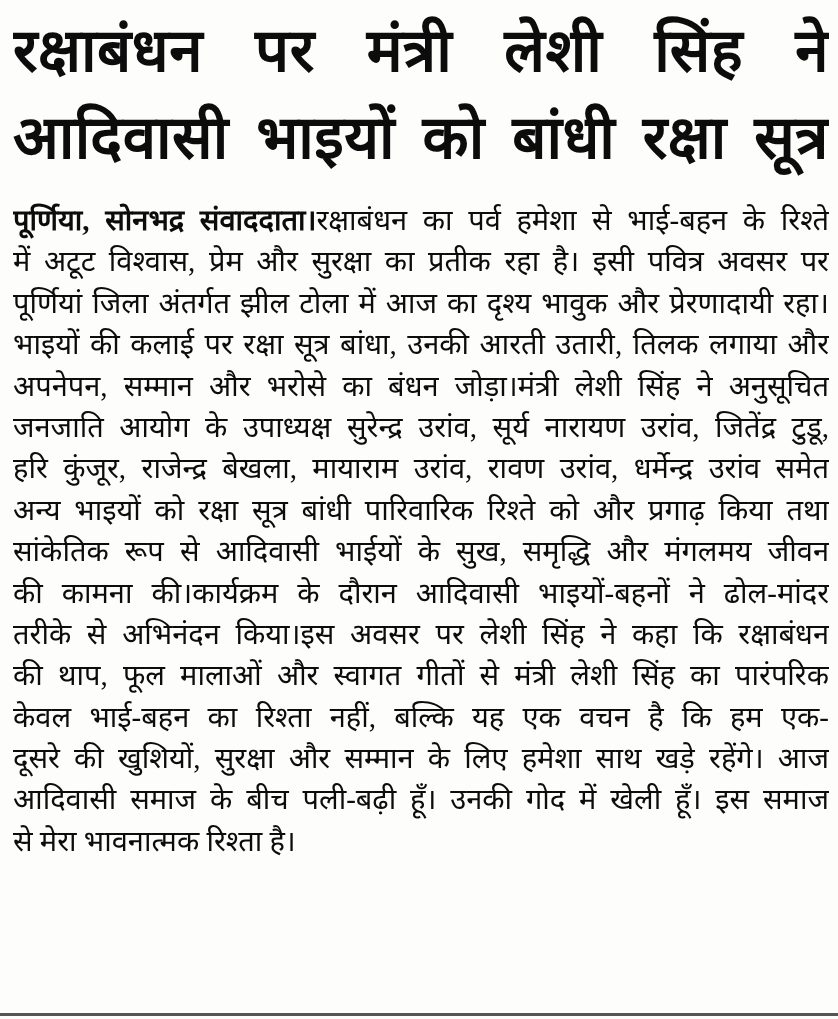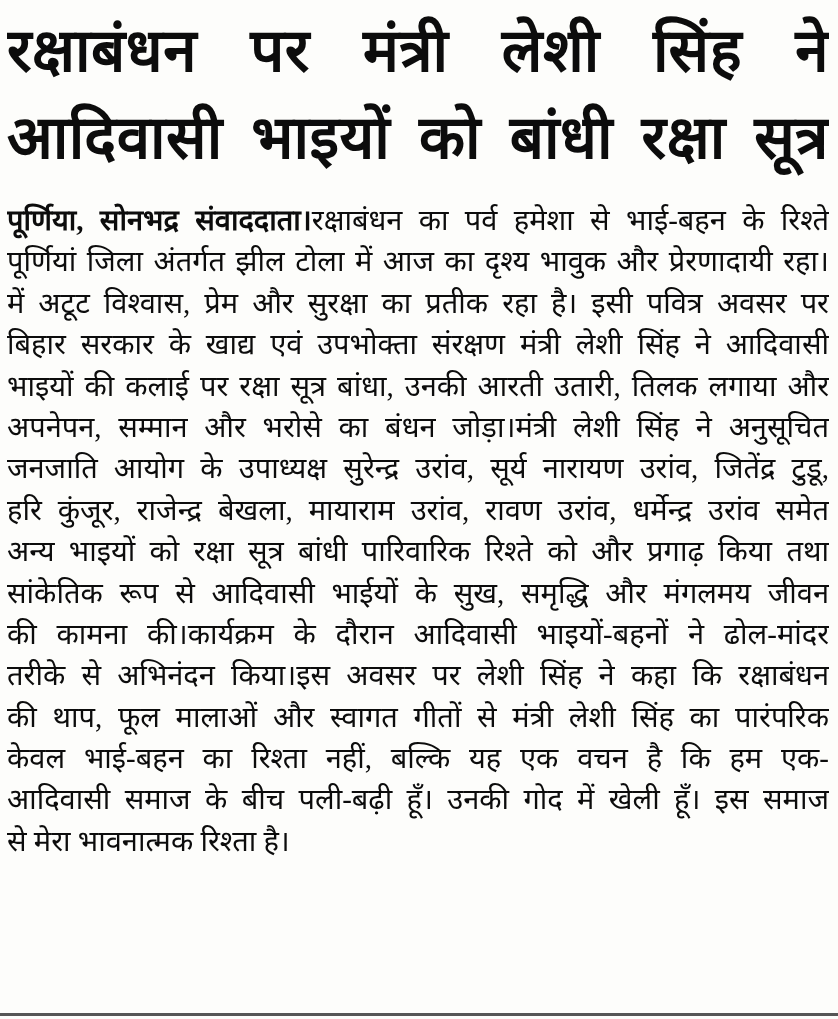--- a/index.html
+++ b/index.html
@@ -8,21 +8,21 @@
     background: #ffffff;
   }
   .page {
     position: relative;
     width: 838px;
     height: 1019px;
     box-sizing: border-box;
     background: #fdfdfb;
     color: #0c0c0c;
     font-family: "Liberation Serif", "DejaVu Serif", serif;
-    padding: 8px 9px 0 7px;
+    padding: 8px 9px 0 13px;
     overflow: hidden;
   }
   .headline {
     font-weight: 900;
     font-size: 60px;
     line-height: 87px;
     letter-spacing: 0.5px;
   }
   .headline-line {
     text-align: justify;
@@ -66,32 +66,32 @@
   <div class="headline">
     <div class="headline-line">रक्षाबंधन पर मंत्री लेशी सिंह ने</div>
     <div class="headline-line">आदिवासी भाइयों को बांधी रक्षा सूत्र</div>
   </div>
 
   <div class="article-body">
     <div class="body-line">
       <span class="dateline">पूर्णिया, सोनभद्र संवाददाता।</span><span>रक्षाबंधन का पर्व हमेशा से भाई-बहन के रिश्ते</span>
     </div>
 
-  <div class="body-line">पूर्णियां जिला अंतर्गत झील टोला में आज का दृश्य भावुक और प्रेरणादायी रहा।</div>
-      <div class="body-line">में अटूट विश्वास, प्रेम और सुरक्षा का प्रतीक रहा है। इसी पवित्र अवसर पर</div>
-      <div class="body-line">बिहार सरकार के खाद्य एवं उपभोक्ता संरक्षण मंत्री लेशी सिंह ने आदिवासी</div>
+  <div class="body-line">में अटूट विश्वास, प्रेम और सुरक्षा का प्रतीक रहा है। इसी पवित्र अवसर पर</div>
+      <div class="body-line">पूर्णियां जिला अंतर्गत झील टोला में आज का दृश्य भावुक और प्रेरणादायी रहा।</div>
       <div class="body-line">भाइयों की कलाई पर रक्षा सूत्र बांधा, उनकी आरती उतारी, तिलक लगाया और</div>
       <div class="body-line">अपनेपन, सम्मान और भरोसे का बंधन जोड़ा।मंत्री लेशी सिंह ने अनुसूचित</div>
       <div class="body-line">जनजाति आयोग के उपाध्यक्ष सुरेन्द्र उरांव, सूर्य नारायण उरांव, जितेंद्र टुडू,</div>
       <div class="body-line">हरि कुंजूर, राजेन्द्र बेखला, मायाराम उरांव, रावण उरांव, धर्मेन्द्र उरांव समेत</div>
       <div class="body-line">अन्य भाइयों को रक्षा सूत्र बांधी पारिवारिक रिश्ते को और प्रगाढ़ किया तथा</div>
       <div class="body-line">सांकेतिक रूप से आदिवासी भाईयों के सुख, समृद्धि और मंगलमय जीवन</div>
       <div class="body-line">की कामना की।कार्यक्रम के दौरान आदिवासी भाइयों-बहनों ने ढोल-मांदर</div>
       <div class="body-line">तरीके से अभिनंदन किया।इस अवसर पर लेशी सिंह ने कहा कि रक्षाबंधन</div>
       <div class="body-line">की थाप, फूल मालाओं और स्वागत गीतों से मंत्री लेशी सिंह का पारंपरिक</div>
       <div class="body-line">केवल भाई-बहन का रिश्ता नहीं, बल्कि यह एक वचन है कि हम एक-</div>
+      <div class="body-line">दूसरे की खुशियों, सुरक्षा और सम्मान के लिए हमेशा साथ खड़े रहेंगे। आज</div>
       <div class="body-line">आदिवासी समाज के बीच पली-बढ़ी हूँ। उनकी गोद में खेली हूँ। इस समाज</div>
       <div class="body-line last">से मेरा भावनात्मक रिश्ता है।</div>
     </div>
 
   <div class="bottom-rule"></div>
 
 </div>
 
 </body></html>

